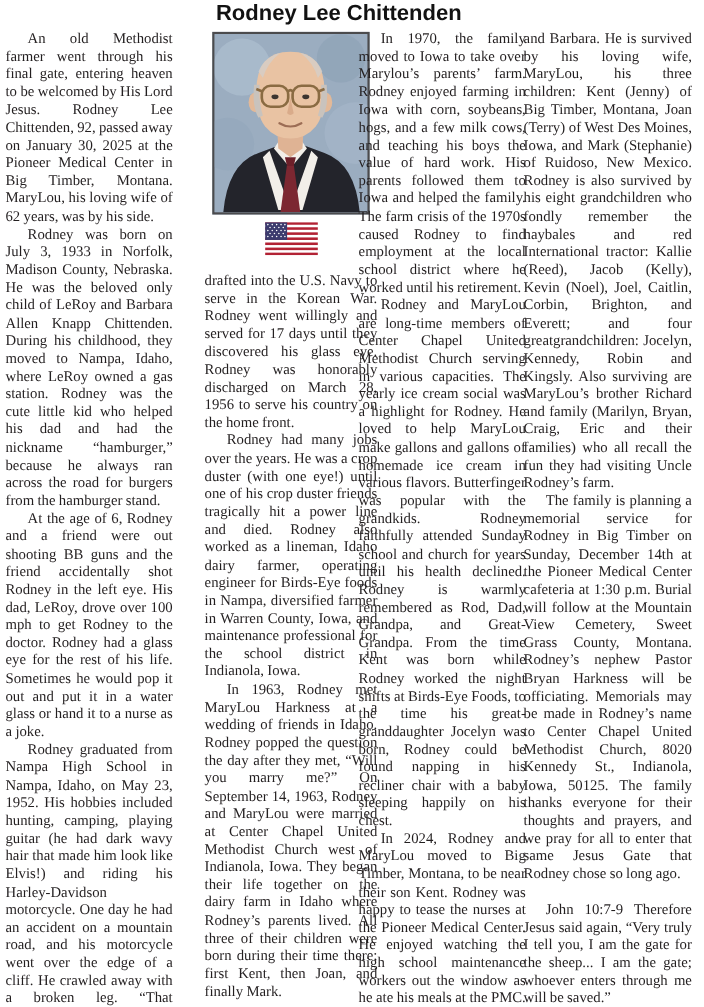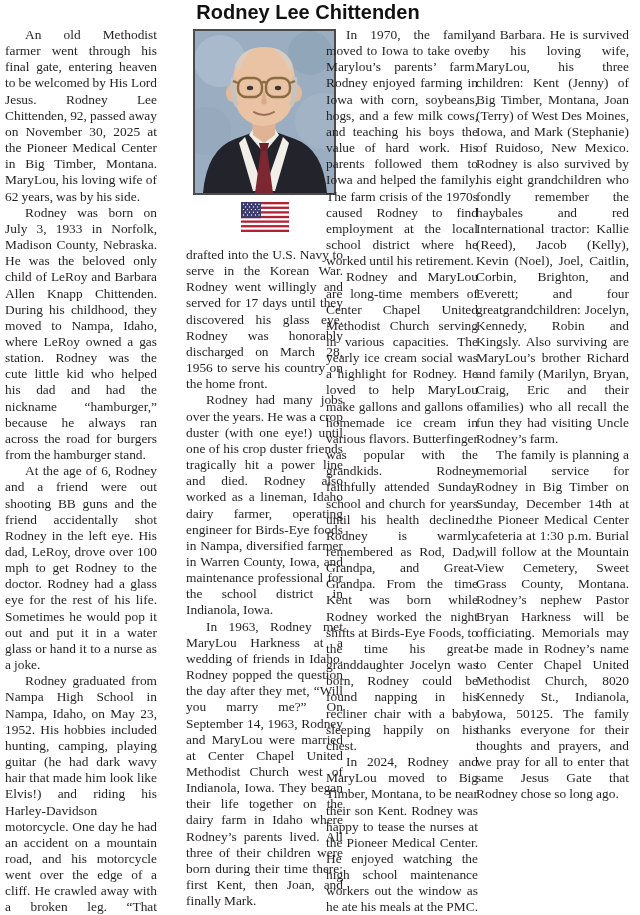--- a/index.html
+++ b/index.html
@@ -68,21 +68,21 @@
   .col-2 .first-text { margin-top: 15px; }
 </style>
 </head>
 <body>
 
 <div class="page">
 
   <div class="page-title">Rodney Lee Chittenden</div>
 
   <div class="col col-1">
-    <p>An old Methodist farmer went through his final gate, entering heaven to be welcomed by His Lord Jesus. Rodney Lee Chittenden, 92, passed away on November 30, 2025 at the Pioneer Medical Center in Big Timber, Montana. MaryLou, his loving wife of 62 years, was by his side.</p>
+    <p>An old Methodist farmer went through his final gate, entering heaven to be welcomed by His Lord Jesus. Rodney Lee Chittenden, 92, passed away on January 30, 2025 at the Pioneer Medical Center in Big Timber, Montana. MaryLou, his loving wife of 62 years, was by his side.</p>
     <p>Rodney was born on July 3, 1933 in Norfolk, Madison County, Nebraska. He was the beloved only child of LeRoy and Barbara Allen Knapp Chittenden. During his childhood, they moved to Nampa, Idaho, where LeRoy owned a gas station. Rodney was the cute little kid who helped his dad and had the nickname “hamburger,” because he always ran across the road for burgers from the hamburger stand.</p>
     <p>At the age of 6, Rodney and a friend were out shooting BB guns and the friend accidentally shot Rodney in the left eye. His dad, LeRoy, drove over 100 mph to get Rodney to the doctor. Rodney had a glass eye for the rest of his life. Sometimes he would pop it out and put it in a water glass or hand it to a nurse as a joke.</p>
     <p>Rodney graduated from Nampa High School in Nampa, Idaho, on May 23, 1952. His hobbies included hunting, camping, playing guitar (he had dark wavy hair that made him look like Elvis!) and riding his Harley-Davidson motorcycle. One day he had an accident on a mountain road, and his motorcycle went over the edge of a cliff. He crawled away with a broken leg. “That motorcycle is still down at the bottom of that ravine,” according to Grandpa’s stories.</p>
 
   </div>
 
   <div class="col col-2">
     <div class="photo-frame">
       <svg width="139" height="162" viewBox="0 0 139 162" xmlns="http://www.w3.org/2000/svg">
 
@@ -179,16 +179,17 @@
   <div class="col col-3">
     <p>In 1970, the family moved to Iowa to take over Marylou’s parents’ farm. Rodney enjoyed farming in Iowa with corn, soybeans, hogs, and a few milk cows, and teaching his boys the value of hard work. His parents followed them to Iowa and helped the family. The farm crisis of the 1970s caused Rodney to find employment at the local school district where he worked until his retirement.</p>
     <p>Rodney and MaryLou are long-time members of Center Chapel United Methodist Church serving in various capacities. The yearly ice cream social was a highlight for Rodney. He loved to help MaryLou make gallons and gallons of homemade ice cream in various flavors. Butterfinger was popular with the grandkids. Rodney faithfully attended Sunday school and church for years until his health declined.  Rodney is warmly remembered as Rod, Dad, Grandpa, and Great-Grandpa. From the time Kent was born while Rodney worked the night shifts at Birds-Eye Foods, to the time his great-granddaughter Jocelyn was born, Rodney could be found napping in his recliner chair with a baby sleeping happily on his chest.</p>
     <p>In 2024, Rodney and MaryLou moved to Big Timber, Montana, to be near their son Kent. Rodney was happy to tease the nurses at the Pioneer Medical Center. He enjoyed watching the high school maintenance workers out the window as he ate his meals at the PMC. We thank all of the PMC staff for their kindness in Rodney’s last days.</p>
 
   </div>
 
   <div class="col col-4">
     <p class="cont">and Barbara. He is survived by his loving wife, MaryLou, his three children: Kent (Jenny) of Big Timber, Montana, Joan (Terry) of West Des Moines, Iowa, and Mark (Stephanie) of Ruidoso, New Mexico. Rodney is also survived by his eight grandchildren who fondly remember the haybales and red International tractor: Kallie (Reed), Jacob (Kelly), Kevin (Noel), Joel, Caitlin, Corbin, Brighton, and Everett; and four greatgrandchildren: Jocelyn, Kennedy, Robin and Kingsly. Also surviving are MaryLou’s brother Richard and family (Marilyn, Bryan, Craig, Eric and their families) who all recall the fun they had visiting Uncle Rodney’s farm.</p>
     <p>The family is planning a memorial service for Rodney in Big Timber on Sunday, December 14th at the Pioneer Medical Center cafeteria at 1:30 p.m. Burial will follow at the Mountain View Cemetery, Sweet Grass County, Montana. Rodney’s nephew Pastor Bryan Harkness will be officiating. Memorials may be made in Rodney’s name to Center Chapel United Methodist Church, 8020 Kennedy St., Indianola, Iowa, 50125. The family thanks everyone for their thoughts and prayers, and we pray for all to enter that same Jesus Gate that Rodney chose so long ago.</p>
+    <p class="gap-above">John 10:7-9 Therefore Jesus said again, “Very truly I tell you, I am the gate for the sheep... I am the gate; whoever enters through me will be saved.”</p>
 
   </div>
 
 </div>
 
 </body></html>

